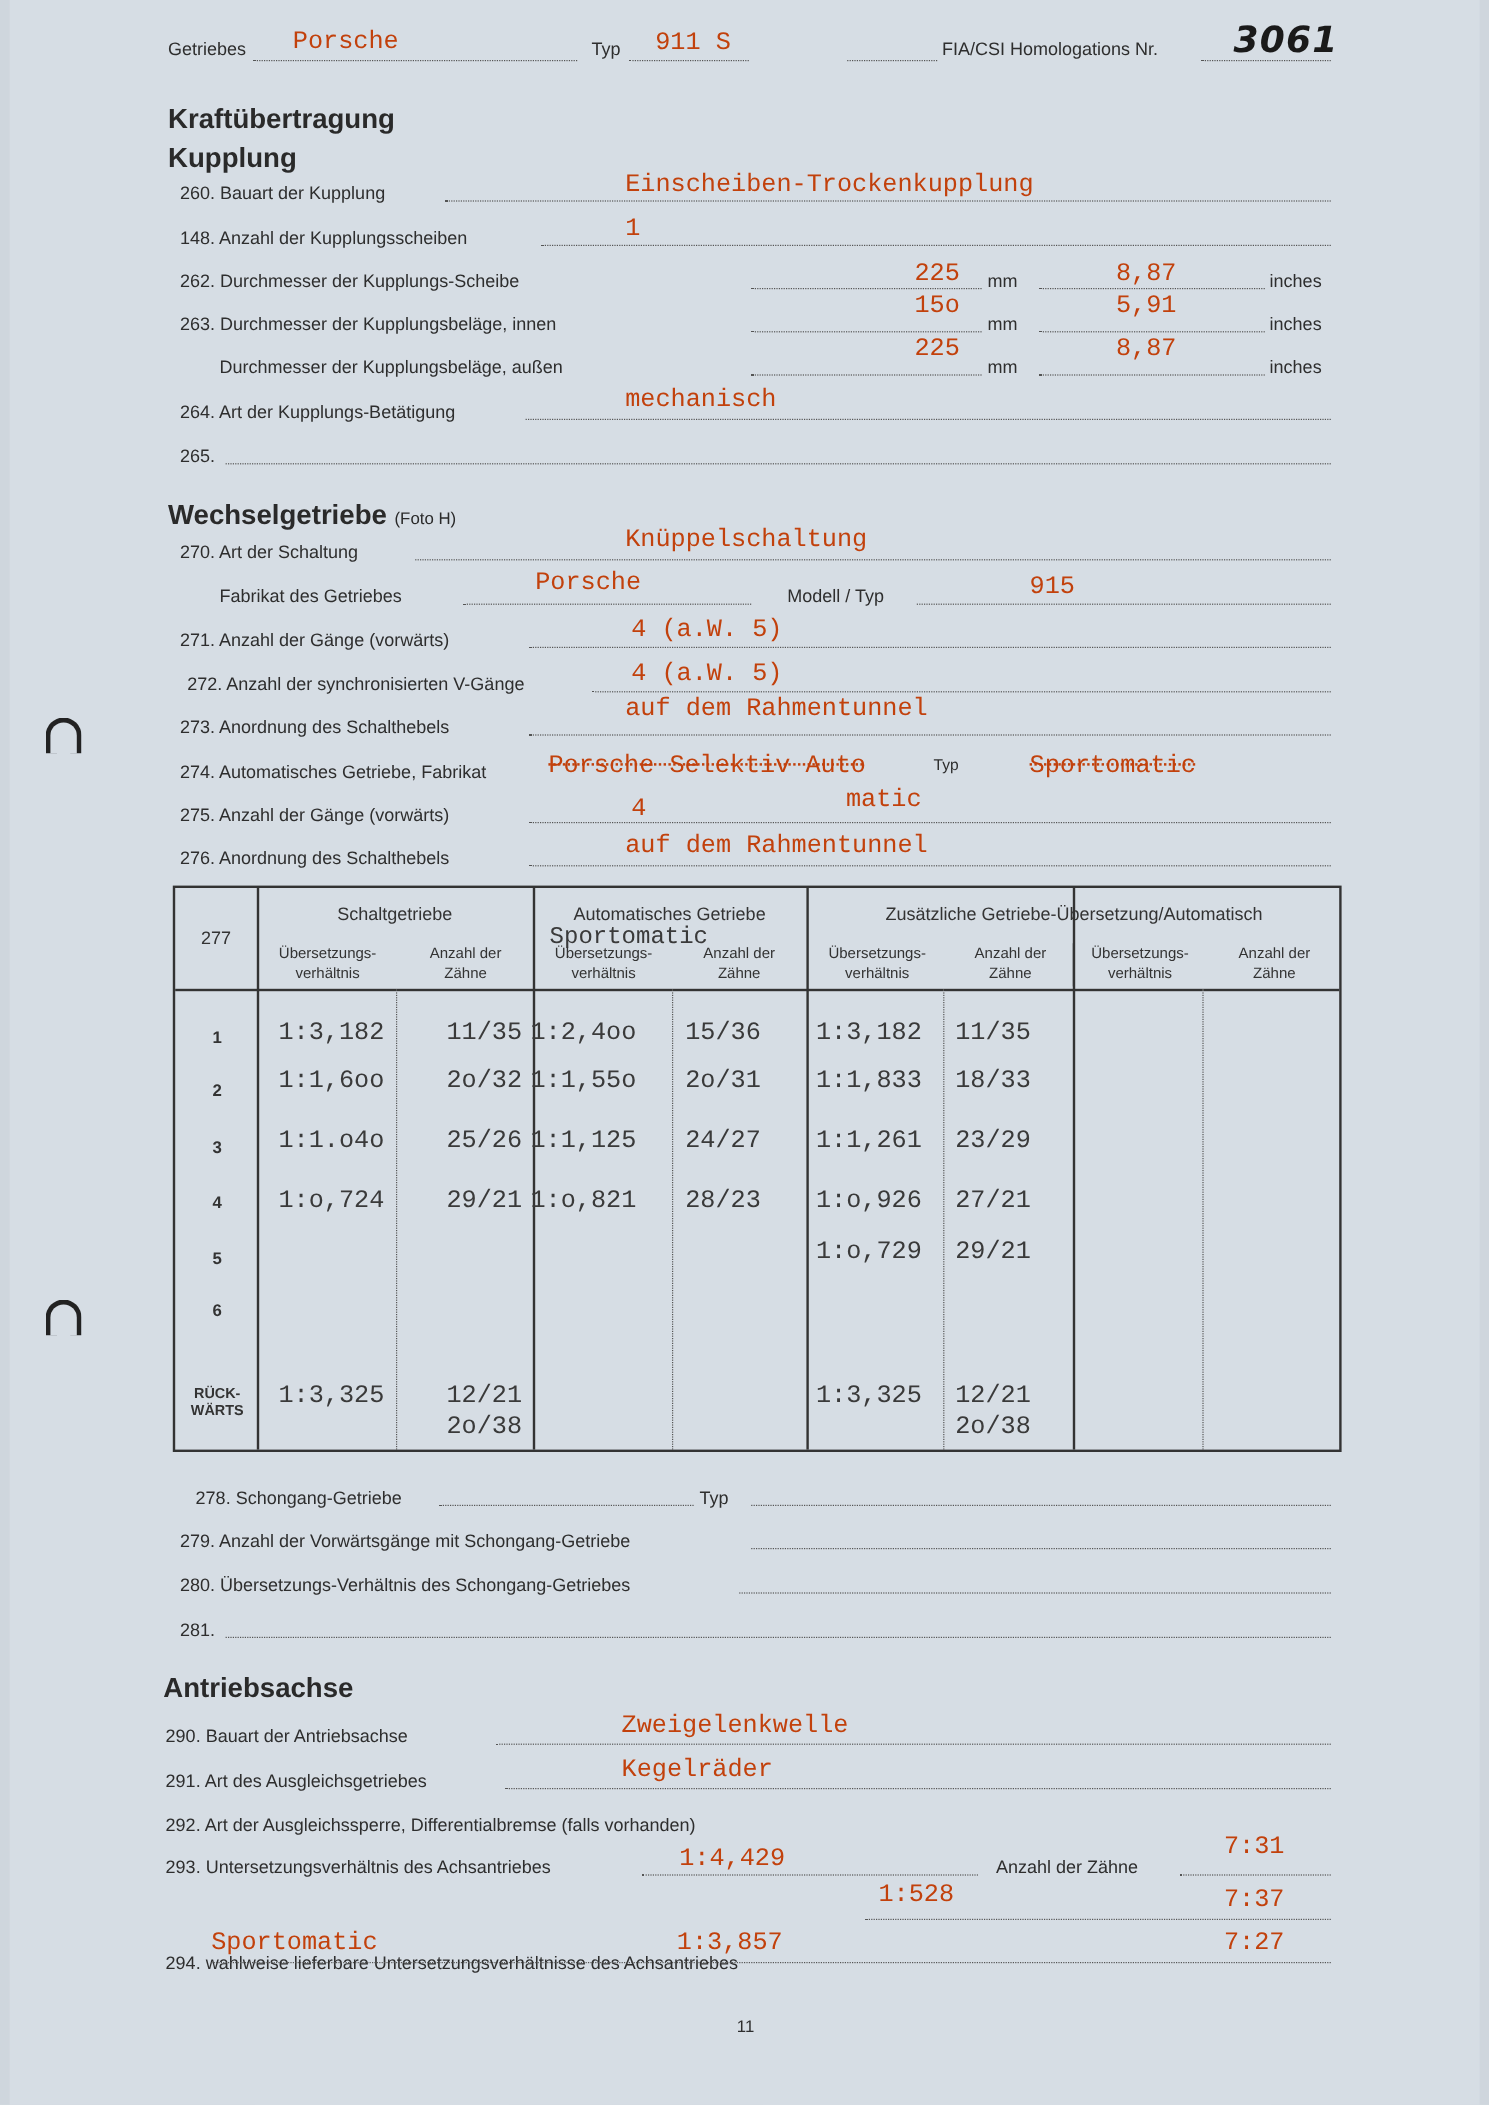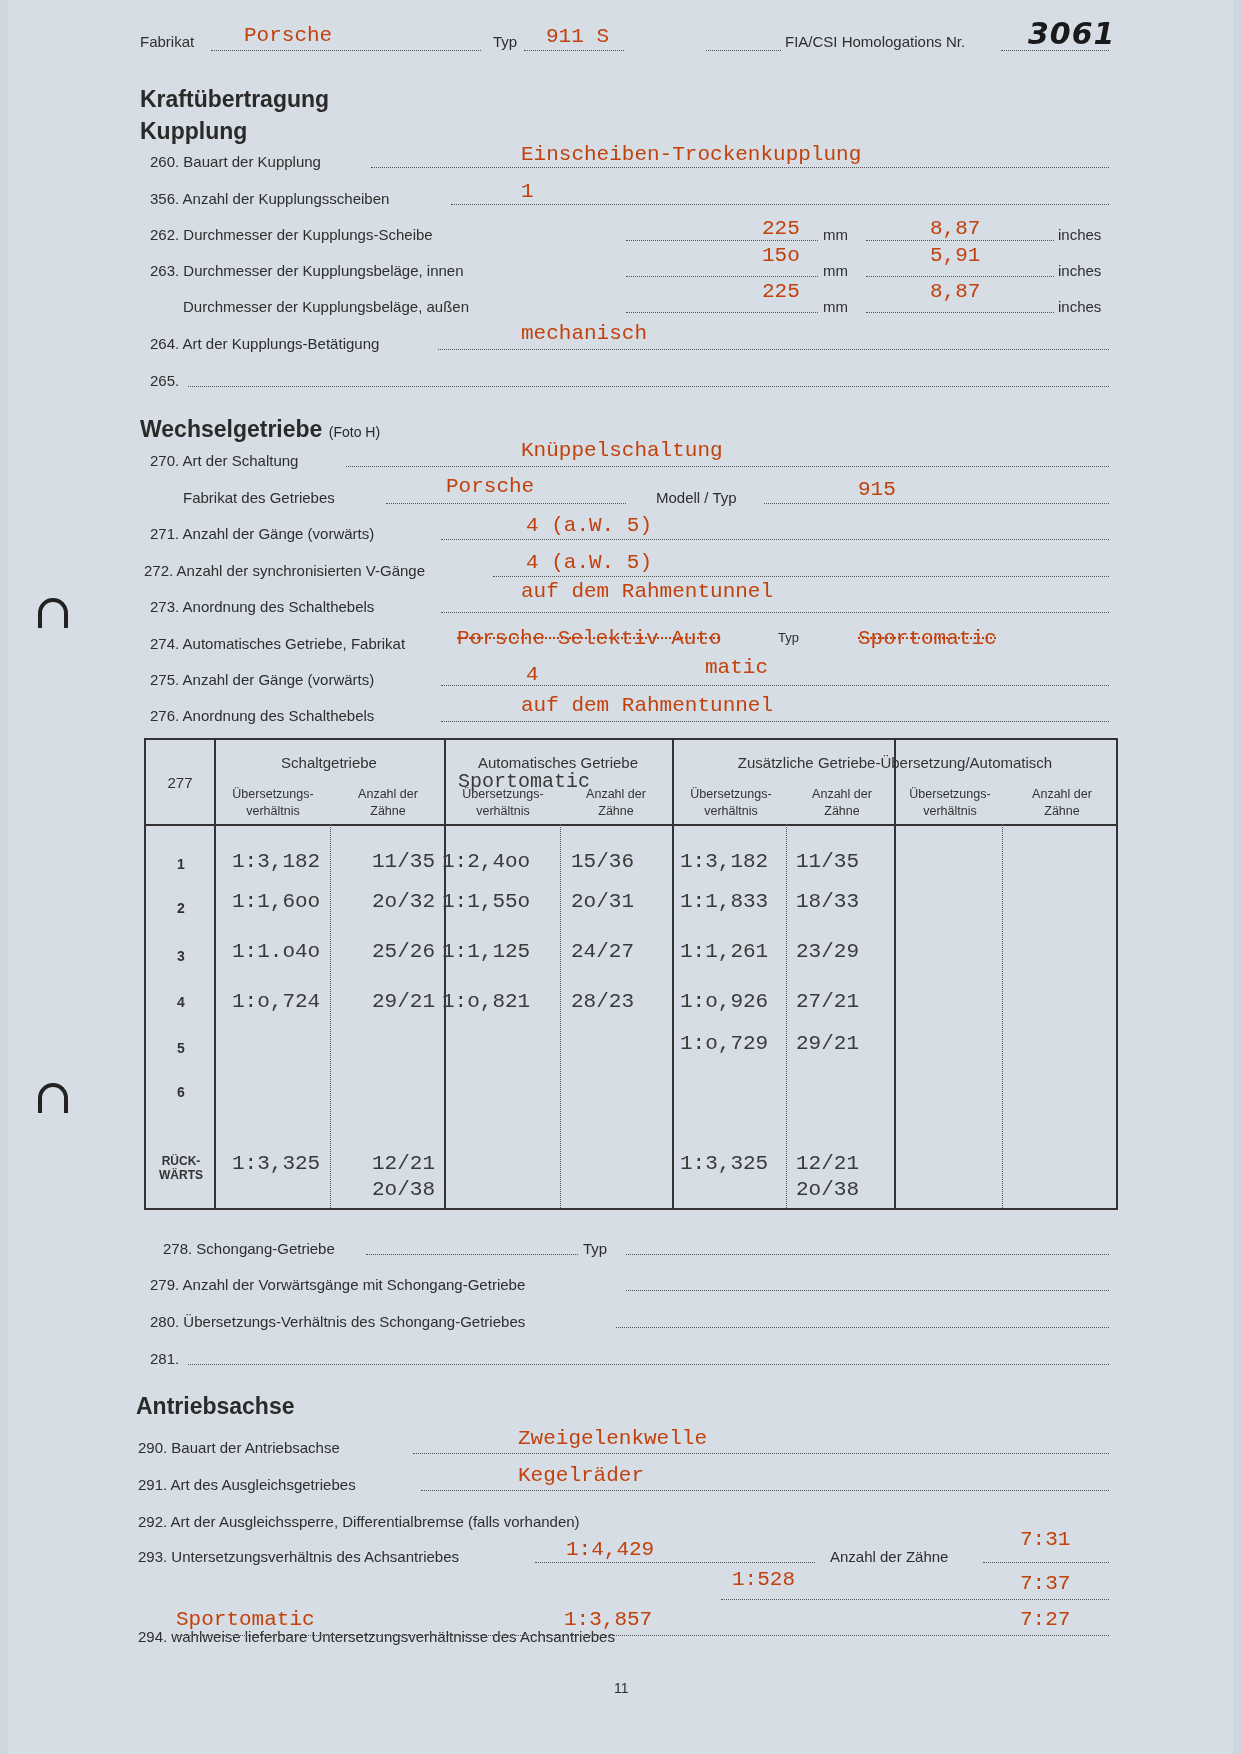--- a/index.html
+++ b/index.html
@@ -36,39 +36,39 @@
   .cell { position: absolute; font-family: "Liberation Mono", "DejaVu Sans Mono", monospace; font-size: 21px; color: #3a3a3a; white-space: nowrap; }
 </style>
 </head>
 <body>
 
 <div class="page">
 
   <div class="hole" style="left:30px; top:598px;"></div>
   <div class="hole" style="left:30px; top:1083px;"></div>
 
-  <span class="abs lbl" style="left:132px; top:33px;">Fabrikat</span>
+  <span class="abs lbl" style="left:132px; top:33px;">Getriebes</span>
   <div class="dots" style="left:203px; top:50px; width:270px;"></div>
   <span class="abs typed" style="left:236px; top:24px;">Porsche</span>
   <span class="abs lbl" style="left:485px; top:33px;">Typ</span>
   <div class="dots" style="left:516px; top:50px; width:100px;"></div>
   <span class="abs typed" style="left:538px; top:25px;">911 S</span>
   <div class="dots" style="left:698px; top:50px; width:75px;"></div>
   <span class="abs lbl" style="left:777px; top:33px;">FIA/CSI Homologations Nr.</span>
   <div class="dots" style="left:993px; top:50px; width:108px;"></div>
   <span class="abs handwritten" style="left:1020px; top:16px;">3061</span>
 
   <div class="abs h1" style="left:132px; top:86px;">Kraftübertragung</div>
   <div class="abs h1" style="left:132px; top:118px;">Kupplung</div>
 
   <span class="abs lbl" style="left:142px; top:153px;">260. Bauart der Kupplung</span>
   <div class="dots" style="left:363px; top:167px; width:738px;"></div>
   <span class="abs typed" style="left:513px; top:143px;">Einscheiben-Trockenkupplung</span>
 
-  <span class="abs lbl" style="left:142px; top:190px;">356. Anzahl der Kupplungsscheiben</span>
+  <span class="abs lbl" style="left:142px; top:190px;">148. Anzahl der Kupplungsscheiben</span>
   <div class="dots" style="left:443px; top:204px; width:658px;"></div>
   <span class="abs typed" style="left:513px; top:180px;">1</span>
 
   <span class="abs lbl" style="left:142px; top:226px;">262. Durchmesser der Kupplungs-Scheibe</span>
   <div class="dots" style="left:618px; top:240px; width:192px;"></div>
   <span class="abs typed" style="left:754px; top:217px;">225</span>
   <span class="abs lbl" style="left:815px; top:226px;">mm</span>
   <div class="dots" style="left:858px; top:240px; width:188px;"></div>
   <span class="abs typed" style="left:922px; top:217px;">8,87</span>
   <span class="abs lbl" style="left:1050px; top:226px;">inches</span>
@@ -109,21 +109,21 @@
   <div class="dots" style="left:378px; top:503px; width:240px;"></div>
   <span class="abs typed" style="left:438px; top:475px;">Porsche</span>
   <span class="abs lbl" style="left:648px; top:489px;">Modell / Typ</span>
   <div class="dots" style="left:756px; top:503px; width:345px;"></div>
   <span class="abs typed" style="left:850px; top:478px;">915</span>
 
   <span class="abs lbl" style="left:142px; top:525px;">271. Anzahl der Gänge (vorwärts)</span>
   <div class="dots" style="left:433px; top:539px; width:668px;"></div>
   <span class="abs typed" style="left:518px; top:514px;">4 (a.W. 5)</span>
 
-  <span class="abs lbl" style="left:136px; top:562px;text-align:center;">272. Anzahl der synchronisierten V-Gänge</span>
+  <span class="abs lbl" style="left:148px; top:562px;text-align:center;">272. Anzahl der synchronisierten V-Gänge</span>
   <div class="dots" style="left:485px; top:576px; width:616px;"></div>
   <span class="abs typed" style="left:518px; top:551px;">4 (a.W. 5)</span>
 
   <span class="abs lbl" style="left:142px; top:598px;">273. Anordnung des Schalthebels</span>
   <div class="dots" style="left:433px; top:612px; width:668px;"></div>
   <span class="abs typed" style="left:513px; top:580px;">auf dem Rahmentunnel</span>
 
   <span class="abs lbl" style="left:142px; top:635px;">274. Automatisches Getriebe, Fabrikat</span>
   <span class="abs typed strike" style="left:449px; top:627px;">Porsche Selektiv Auto</span>
   <span class="abs lbl" style="left:770px; top:630px; font-size:13px;">Typ</span>

